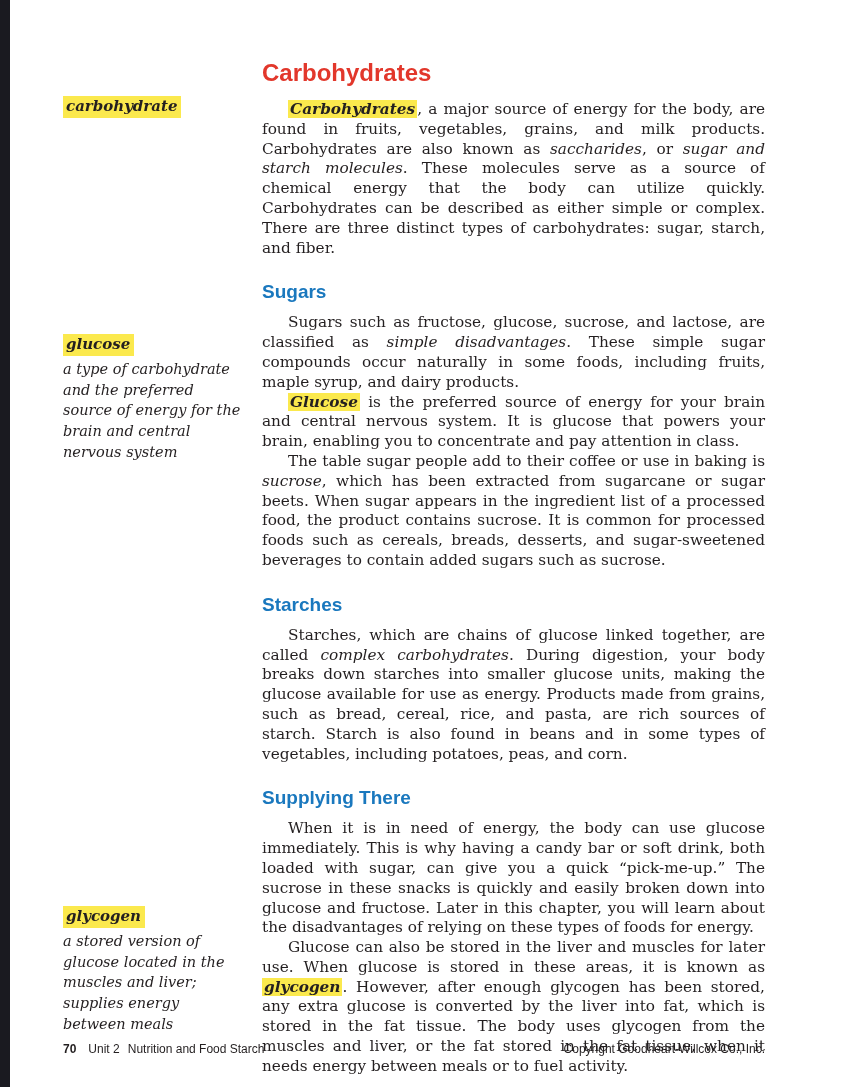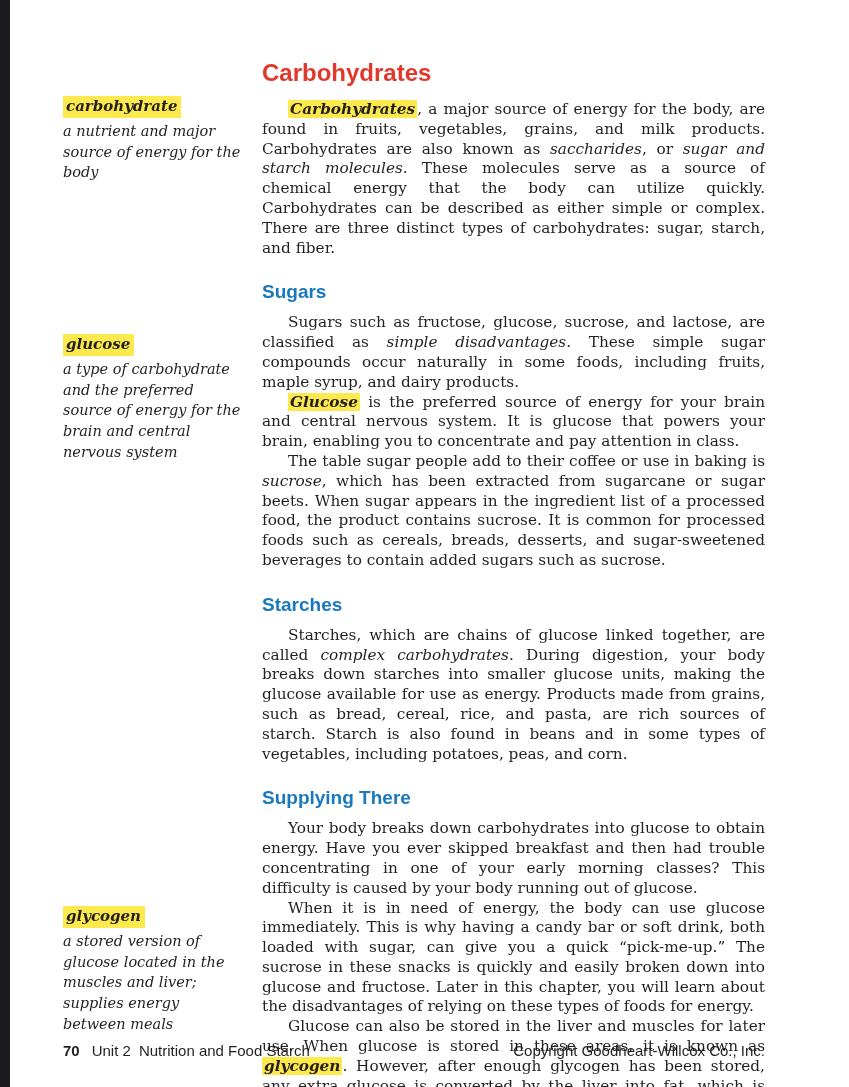--- a/index.html
+++ b/index.html
@@ -52,37 +52,36 @@
     text-align:justify;text-indent:26px;
     color:var(--ink);
   }
   .term-highlight{background:var(--hl);font-weight:bold;font-style:italic;padding:0 2px;}
   .italic{font-style:italic;}
 
   
   .page-footer{
     position:absolute;left:63px;top:1042px;width:702px;
     display:flex;justify-content:space-between;align-items:baseline;
-    font-family:"Liberation Sans", sans-serif;font-size:15px;color:var(--ink);
+    font-family:"Liberation Sans", sans-serif;font-size:12px;color:var(--ink);
   }
   .footer-left{display:flex;align-items:baseline;}
   .footer-left .page-num{font-weight:bold;margin-right:12px;}
   .footer-left .unit-label{margin-right:8px;}
 </style>
 </head>
 <body>
 
 <div class="page">
 
   <div class="spine-bar"></div>
 
   <aside class="sidebar">
     <div class="term-block tb-0">
       <span class="term">carbohydrate</span>
-      <div class="definition">a nutrient and major source of energy for the body</div>
     </div>
     <div class="term-block tb-1">
       <span class="term">glucose</span>
       <div class="definition">a type of carbohydrate and the preferred source of energy for the brain and central nervous system</div>
     </div>
     <div class="term-block tb-2">
       <span class="term">glycogen</span>
       <div class="definition">a stored version of glucose located in the muscles and liver; supplies energy between meals</div>
     </div>
   </aside>
@@ -101,21 +100,20 @@
       <p class="body-para"><span>The table sugar people add to their coffee or use in baking is </span><span class="italic">sucrose</span><span>, which has been extracted from sugarcane or sugar beets. When sugar appears in the ingredient list of a processed food, the product contains sucrose. It is common for processed foods such as cereals, breads, desserts, and sugar-sweetened beverages to contain added sugars such as sucrose.</span></p>
     </section>
 
     <section>
       <h2 class="sub-heading">Starches</h2>
       <p class="body-para"><span>Starches, which are chains of glucose linked together, are called </span><span class="italic">complex carbohydrates</span><span>. During digestion, your body breaks down starches into smaller glucose units, making the glucose available for use as energy. Products made from grains, such as bread, cereal, rice, and pasta, are rich sources of starch. Starch is also found in beans and in some types of vegetables, including potatoes, peas, and corn.</span></p>
     </section>
 
     <section>
       <h2 class="sub-heading">Supplying There</h2>
-      <p class="body-para"><span>Your body breaks down carbohydrates into glucose to obtain energy. Have you ever skipped breakfast and then had trouble concentrating in one of your early morning classes? This difficulty is caused by your body running out of glucose.</span></p>
       <p class="body-para"><span>When it is in need of energy, the body can use glucose immediately. This is why having a candy bar or soft drink, both loaded with sugar, can give you a quick “pick-me-up.” The sucrose in these snacks is quickly and easily broken down into glucose and fructose. Later in this chapter, you will learn about the disadvantages of relying on these types of foods for energy.</span></p>
       <p class="body-para"><span>Glucose can also be stored in the liver and muscles for later use. When glucose is stored in these areas, it is known as </span><span class="term-highlight">glycogen</span><span>. However, after enough glycogen has been stored, any extra glucose is converted by the liver into fat, which is stored in the fat tissue. The body uses glycogen from the muscles and liver, or the fat stored in the fat tissue, when it needs energy between meals or to fuel activity.</span></p>
     </section>
   </main>
 
   <footer class="page-footer">
     <div class="footer-left">
       <span class="page-num">70</span>
       <span class="unit-label">Unit 2</span>
       <span class="unit-title">Nutrition and Food Starch</span>

